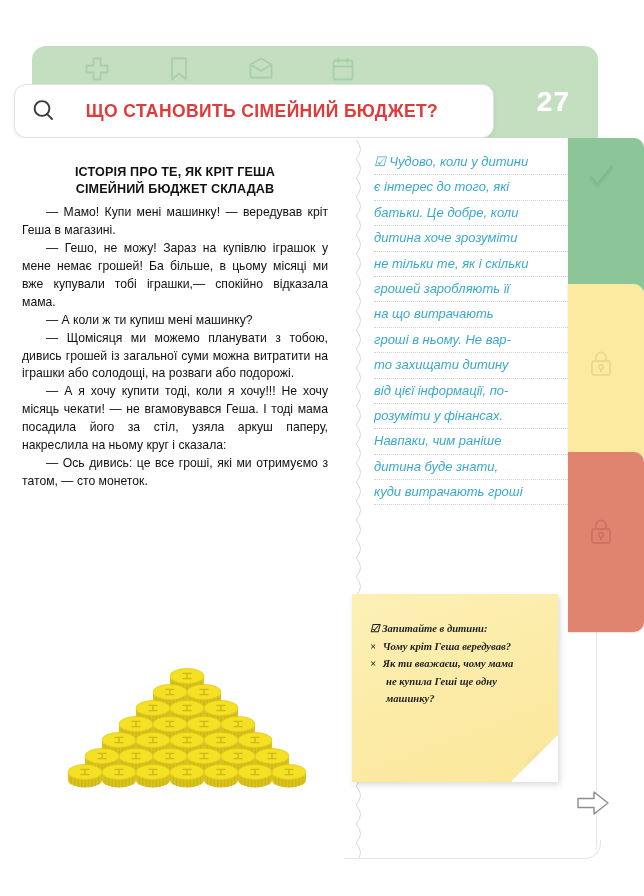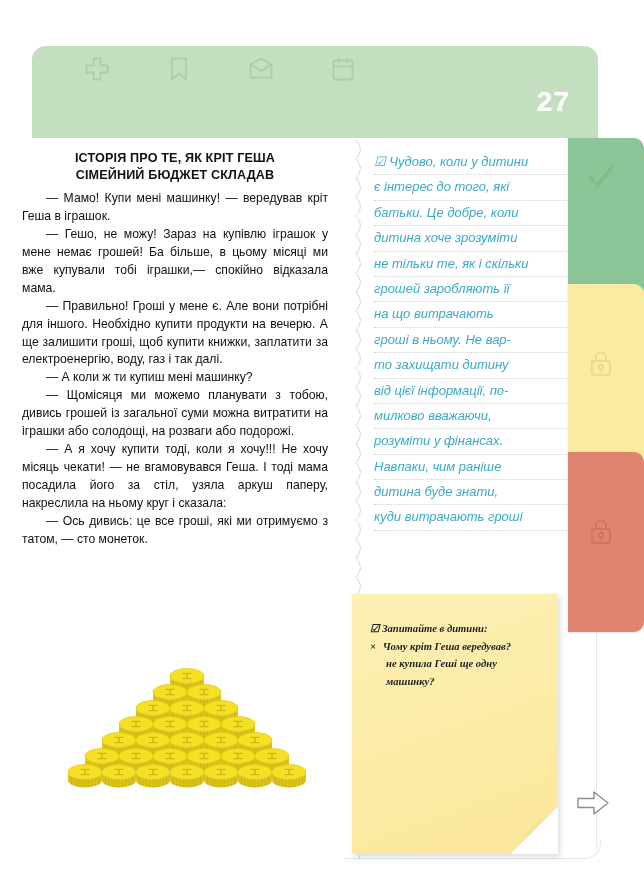--- a/index.html
+++ b/index.html
@@ -82,21 +82,21 @@
     position:absolute;
     left:0px;top:138px;
     width:600px;height:720px;
     background:#fff;
     border-radius:0 0 16px 16px;
   }
 
   
   .story{
     position:absolute;
-    left:22px;top:150px;
+    left:22px;top:164px;
     width:306px;
   }
   .story h2{
     margin:0 0 6px 0;
     font-size:12.6px;
     font-weight:bold;
     text-align:center;
     line-height:1.35;
     color:#111;
     letter-spacing:.15px;
@@ -161,21 +161,21 @@
   .tab-green .tabicon{ top:22px; }
   .tab-yellow{ top:284px;height:180px;background:#fbeaa0; }
   .tab-yellow .tabicon{ top:64px; }
   .tab-red{   top:452px;height:180px;background:#e08470; }
   .tab-red .tabicon{ top:64px; }
 
   
   .sticky{
     position:absolute;
     left:352px;top:594px;
-    width:206px;height:260px;
+    width:206px;height:188px;
     background:linear-gradient(160deg,#fdf0b5 0%,#fbe79a 100%);
     box-shadow:2px 3px 6px rgba(0,0,0,.14);
   }
   .sticky .sline{
     font-size:10.6px;
     line-height:17.5px;
     color:#1d1d1d;
     white-space:nowrap;
     font-family:"Liberation Serif", serif;
     font-style:italic;
@@ -255,33 +255,41 @@
           <rect x="3.5" y="4.5" width="19" height="19" rx="2"></rect>
           <path d="M3.5 10.5h19"></path>
           <path d="M8.5 2v5M17.5 2v5"></path>
         </svg>
       </span>
     </div>
 
     <div class="page-number">27</div>
   </div>
 
+  <div class="titlebar">
+    <span class="search-ico">
+      <svg viewBox="0 0 26 26" width="26" height="26" fill="none" stroke="#3b3b3b" stroke-width="1.9" stroke-linecap="round">
+        <circle cx="11" cy="10.5" r="7.4"></circle>
+        <path d="M16.4 16.4 21 21"></path>
+      </svg>
+    </span>
+    <span class="title-text">ЩО СТАНОВИТЬ СІМЕЙНИЙ БЮДЖЕТ?</span>
+  </div>
 
   <div class="content-card"></div>
   <div class="card-edge"></div>
   <div class="card-edge-r"></div>
 
   <div class="story">
     <h2>
       <span>ІСТОРІЯ ПРО ТЕ, ЯК КРІТ ГЕША</span><br>
       <span>СІМЕЙНИЙ БЮДЖЕТ СКЛАДАВ</span>
     </h2>
-    <p>— Мамо! Купи мені машинку! — вередував кріт Геша в іграшок.</p>
+    <p>— Мамо! Купи мені машинку! — вередував кріт Геша в магазині.</p>
     <p>— Гешо, не можу! Зараз на купівлю іграшок у мене немає грошей! Ба більше, в цьому місяці ми вже купували тобі іграшки,— спокійно відказала мама.</p>
-    <p>— Правильно! Гроші у мене є. Але вони потрібні для іншого. Необхідно купити продукти на вечерю. А ще залишити гроші, щоб купити книжки, заплатити за електроенергію, воду, газ і так далі.</p>
     <p>— А коли ж ти купиш мені машинку?</p>
     <p>— Щомісяця ми можемо планувати з тобою, дивись грошей із загальної суми можна витратити на іграшки або солодощі, на розваги або подорожі.</p>
     <p>— А я хочу купити тоді, коли я хочу!!! Не хочу місяць чекати! — не вгамовувався Геша. І тоді мама посадила його за стіл, узяла аркуш паперу, накреслила на ньому круг і сказала:</p>
     <p>— Ось дивись: це все гроші, які ми отримуємо з татом, — сто монеток.</p>
   </div>
 
   <div class="coins">
     <svg id="coins-svg" viewBox="0 0 250 130" width="250" height="130">
         <g>
           <path d="M108,14 a17,7.5 0 0,0 34,0 l0,8 a17,7.5 0 0,1 -34,0 z" fill="#d9c21a"></path>
@@ -688,21 +696,20 @@
       <div class="nline">☑ Чудово, коли у дитини</div>
       <div class="nline">є інтерес до того, які</div>
       <div class="nline">батьки. Це добре, коли</div>
       <div class="nline">дитина хоче зрозуміти</div>
       <div class="nline">не тільки те, як і скільки</div>
       <div class="nline">грошей заробляють її</div>
       <div class="nline">на що витрачають</div>
       <div class="nline">гроші в ньому. Не вар-</div>
       <div class="nline">то захищати дитину</div>
       <div class="nline">від цієї інформації, по-</div>
-      <div class="nline">милково вважаючи,</div>
       <div class="nline">розуміти у фінансах.</div>
       <div class="nline">Навпаки, чим раніше</div>
       <div class="nline">дитина буде знати,</div>
       <div class="nline">куди витрачають гроші</div>
     </div>
 
   <div class="tab tab-green">
     <span class="tabicon">
       <svg viewBox="0 0 30 30" width="30" height="30" fill="none" stroke="#7fba8b" stroke-width="2.2" stroke-linecap="round" stroke-linejoin="round">
         <path d="M4 16.5 11.5 24 26 6.5"></path>
@@ -730,20 +737,21 @@
         <circle cx="15" cy="19" r="2.2"></circle>
         <path d="M15 21.2v3"></path>
       </svg>
     </span>
   </div>
 
   <div class="sticky">
     <div class="sbody" id="sticky-body">
         <div class="sline">☑ Запитайте в дитини:</div>
         <div class="sline"><span class="bullet"> × </span>Чому кріт Геша вередував?</div>
+        <div class="sline"><span class="bullet"> × </span>Як ти вважаєш, чому мама</div>
         <div class="sline indent">не купила Геші ще одну</div>
         <div class="sline indent">машинку?</div>
       </div>
     <div class="curlshadow"></div>
     <div class="curl"></div>
   </div>
 
   <div class="next-arrow">
     <svg viewBox="0 0 34 30" width="34" height="30" fill="#ffffff" stroke="#8d8d8d" stroke-width="1.4" stroke-linejoin="round">
       <path d="M2 10.5h16V4l14 11-14 11v-6.5H2z"></path>

